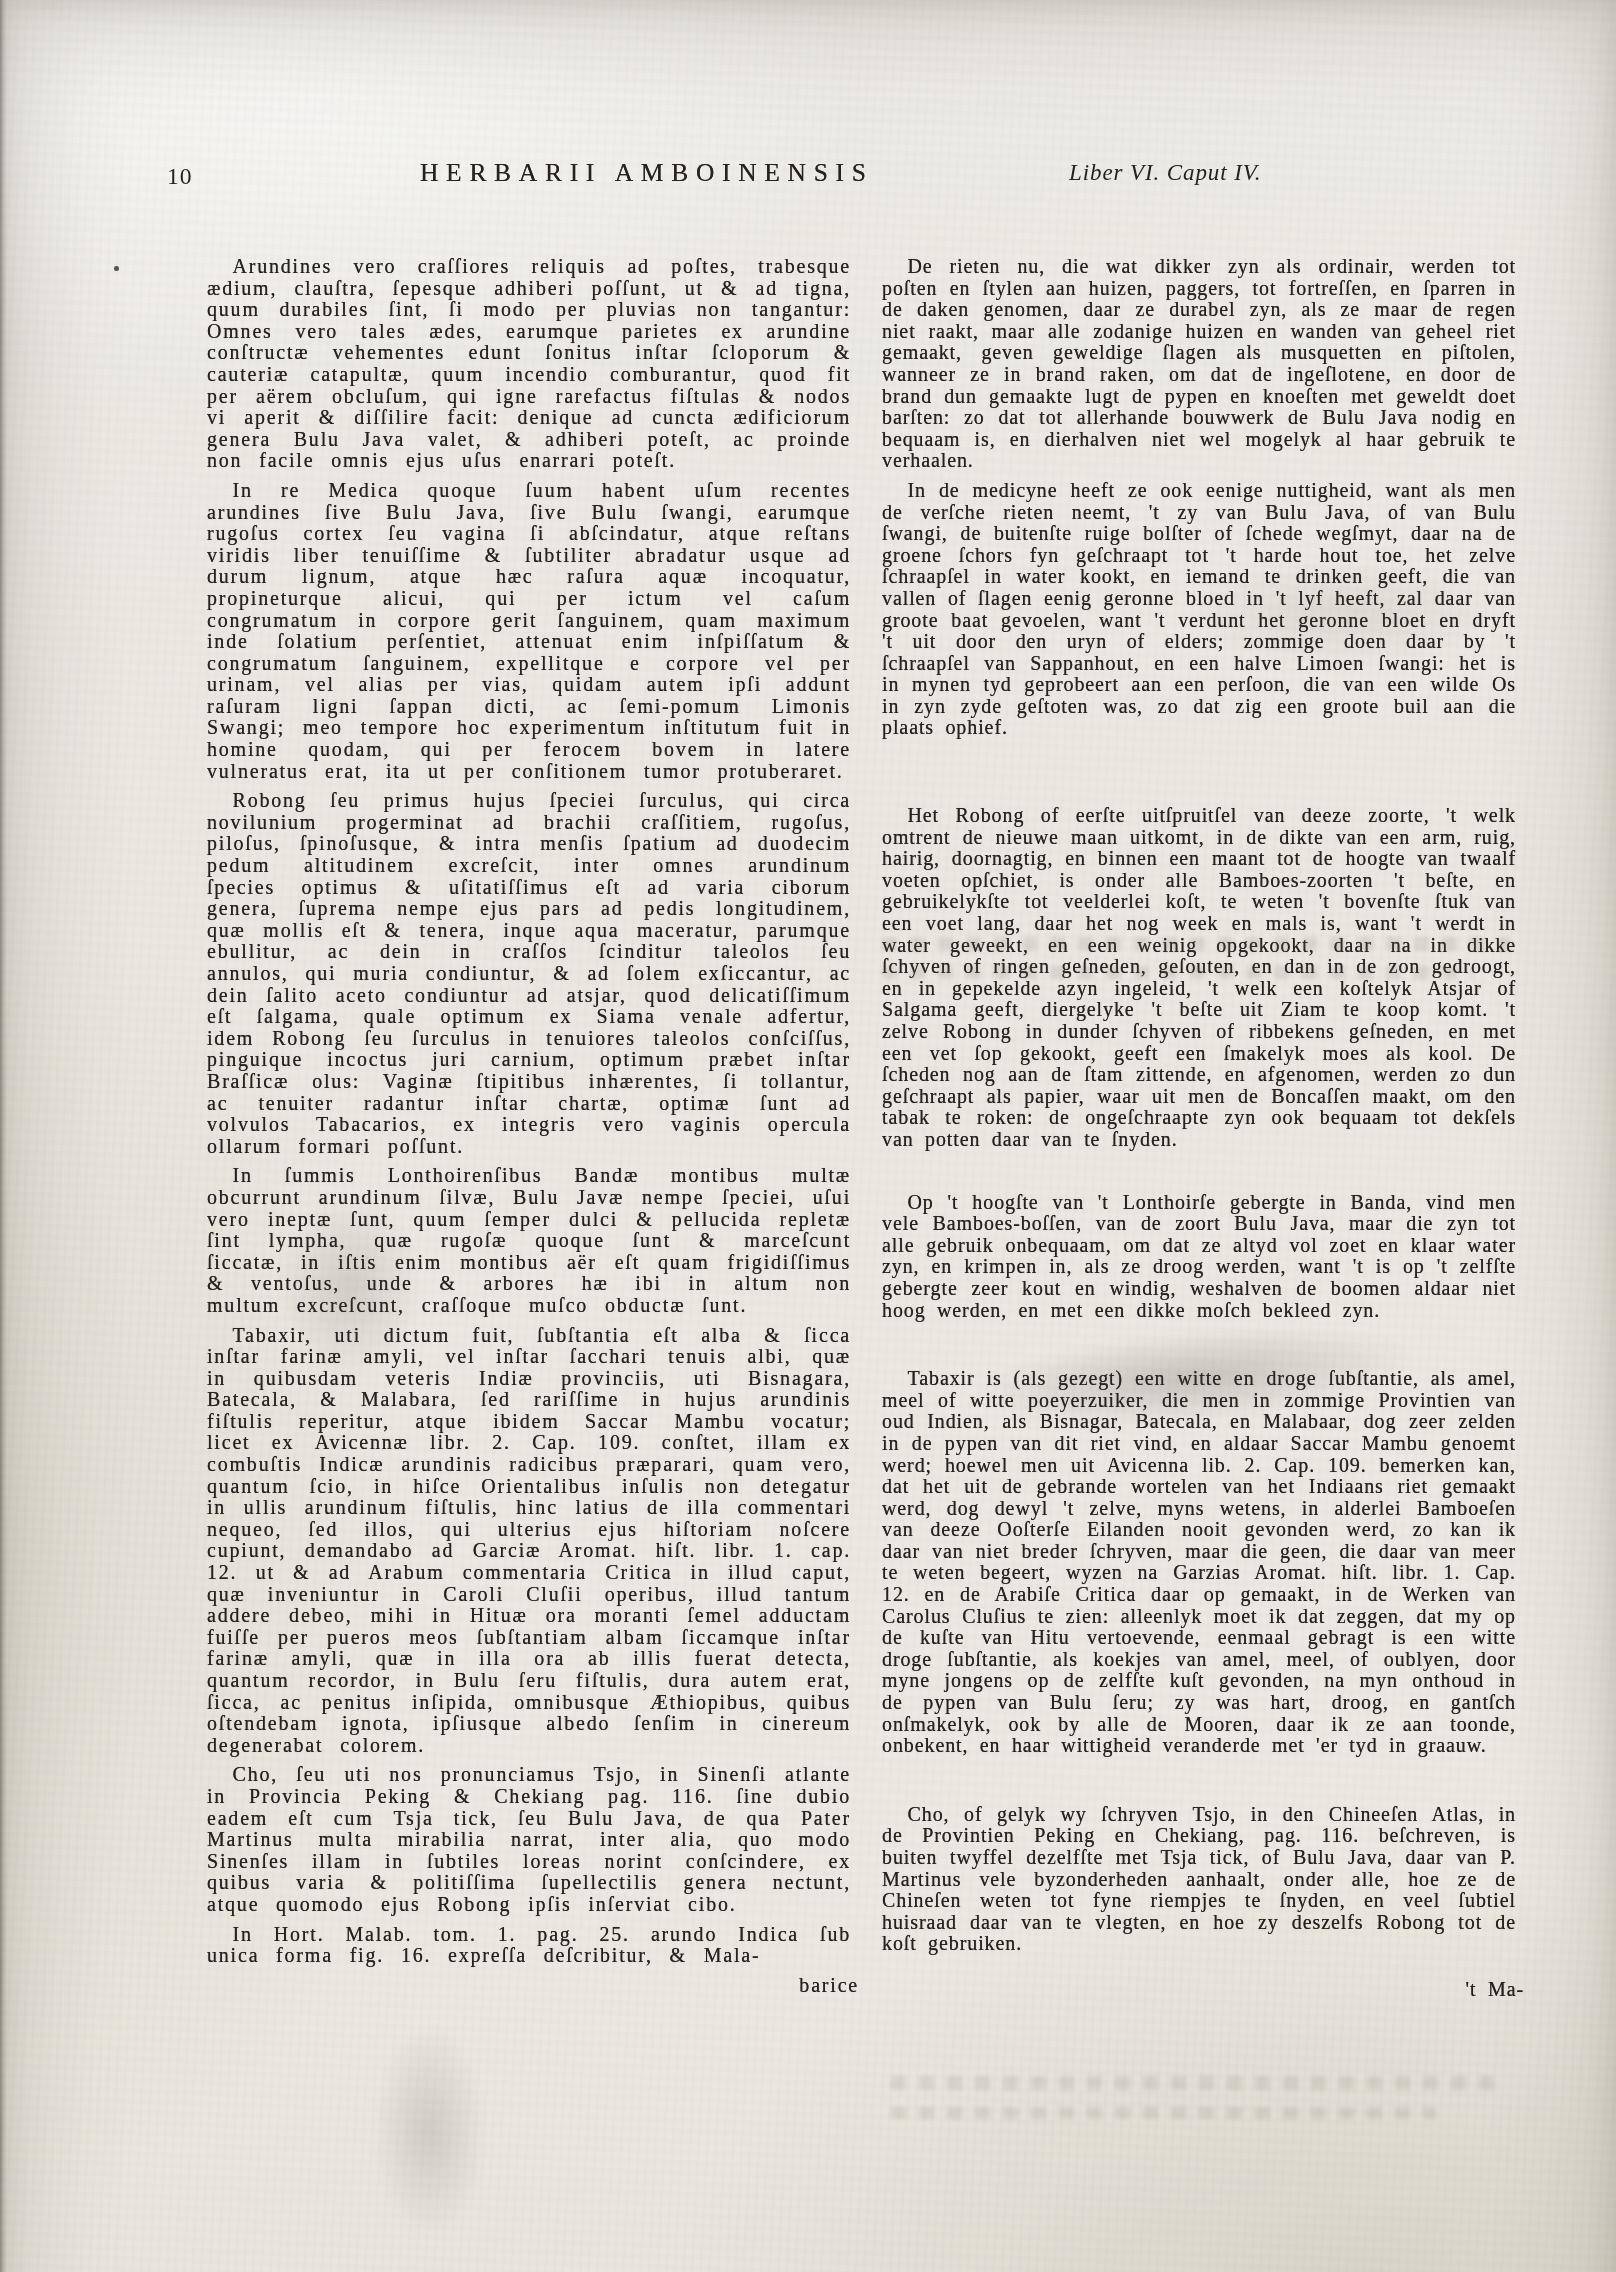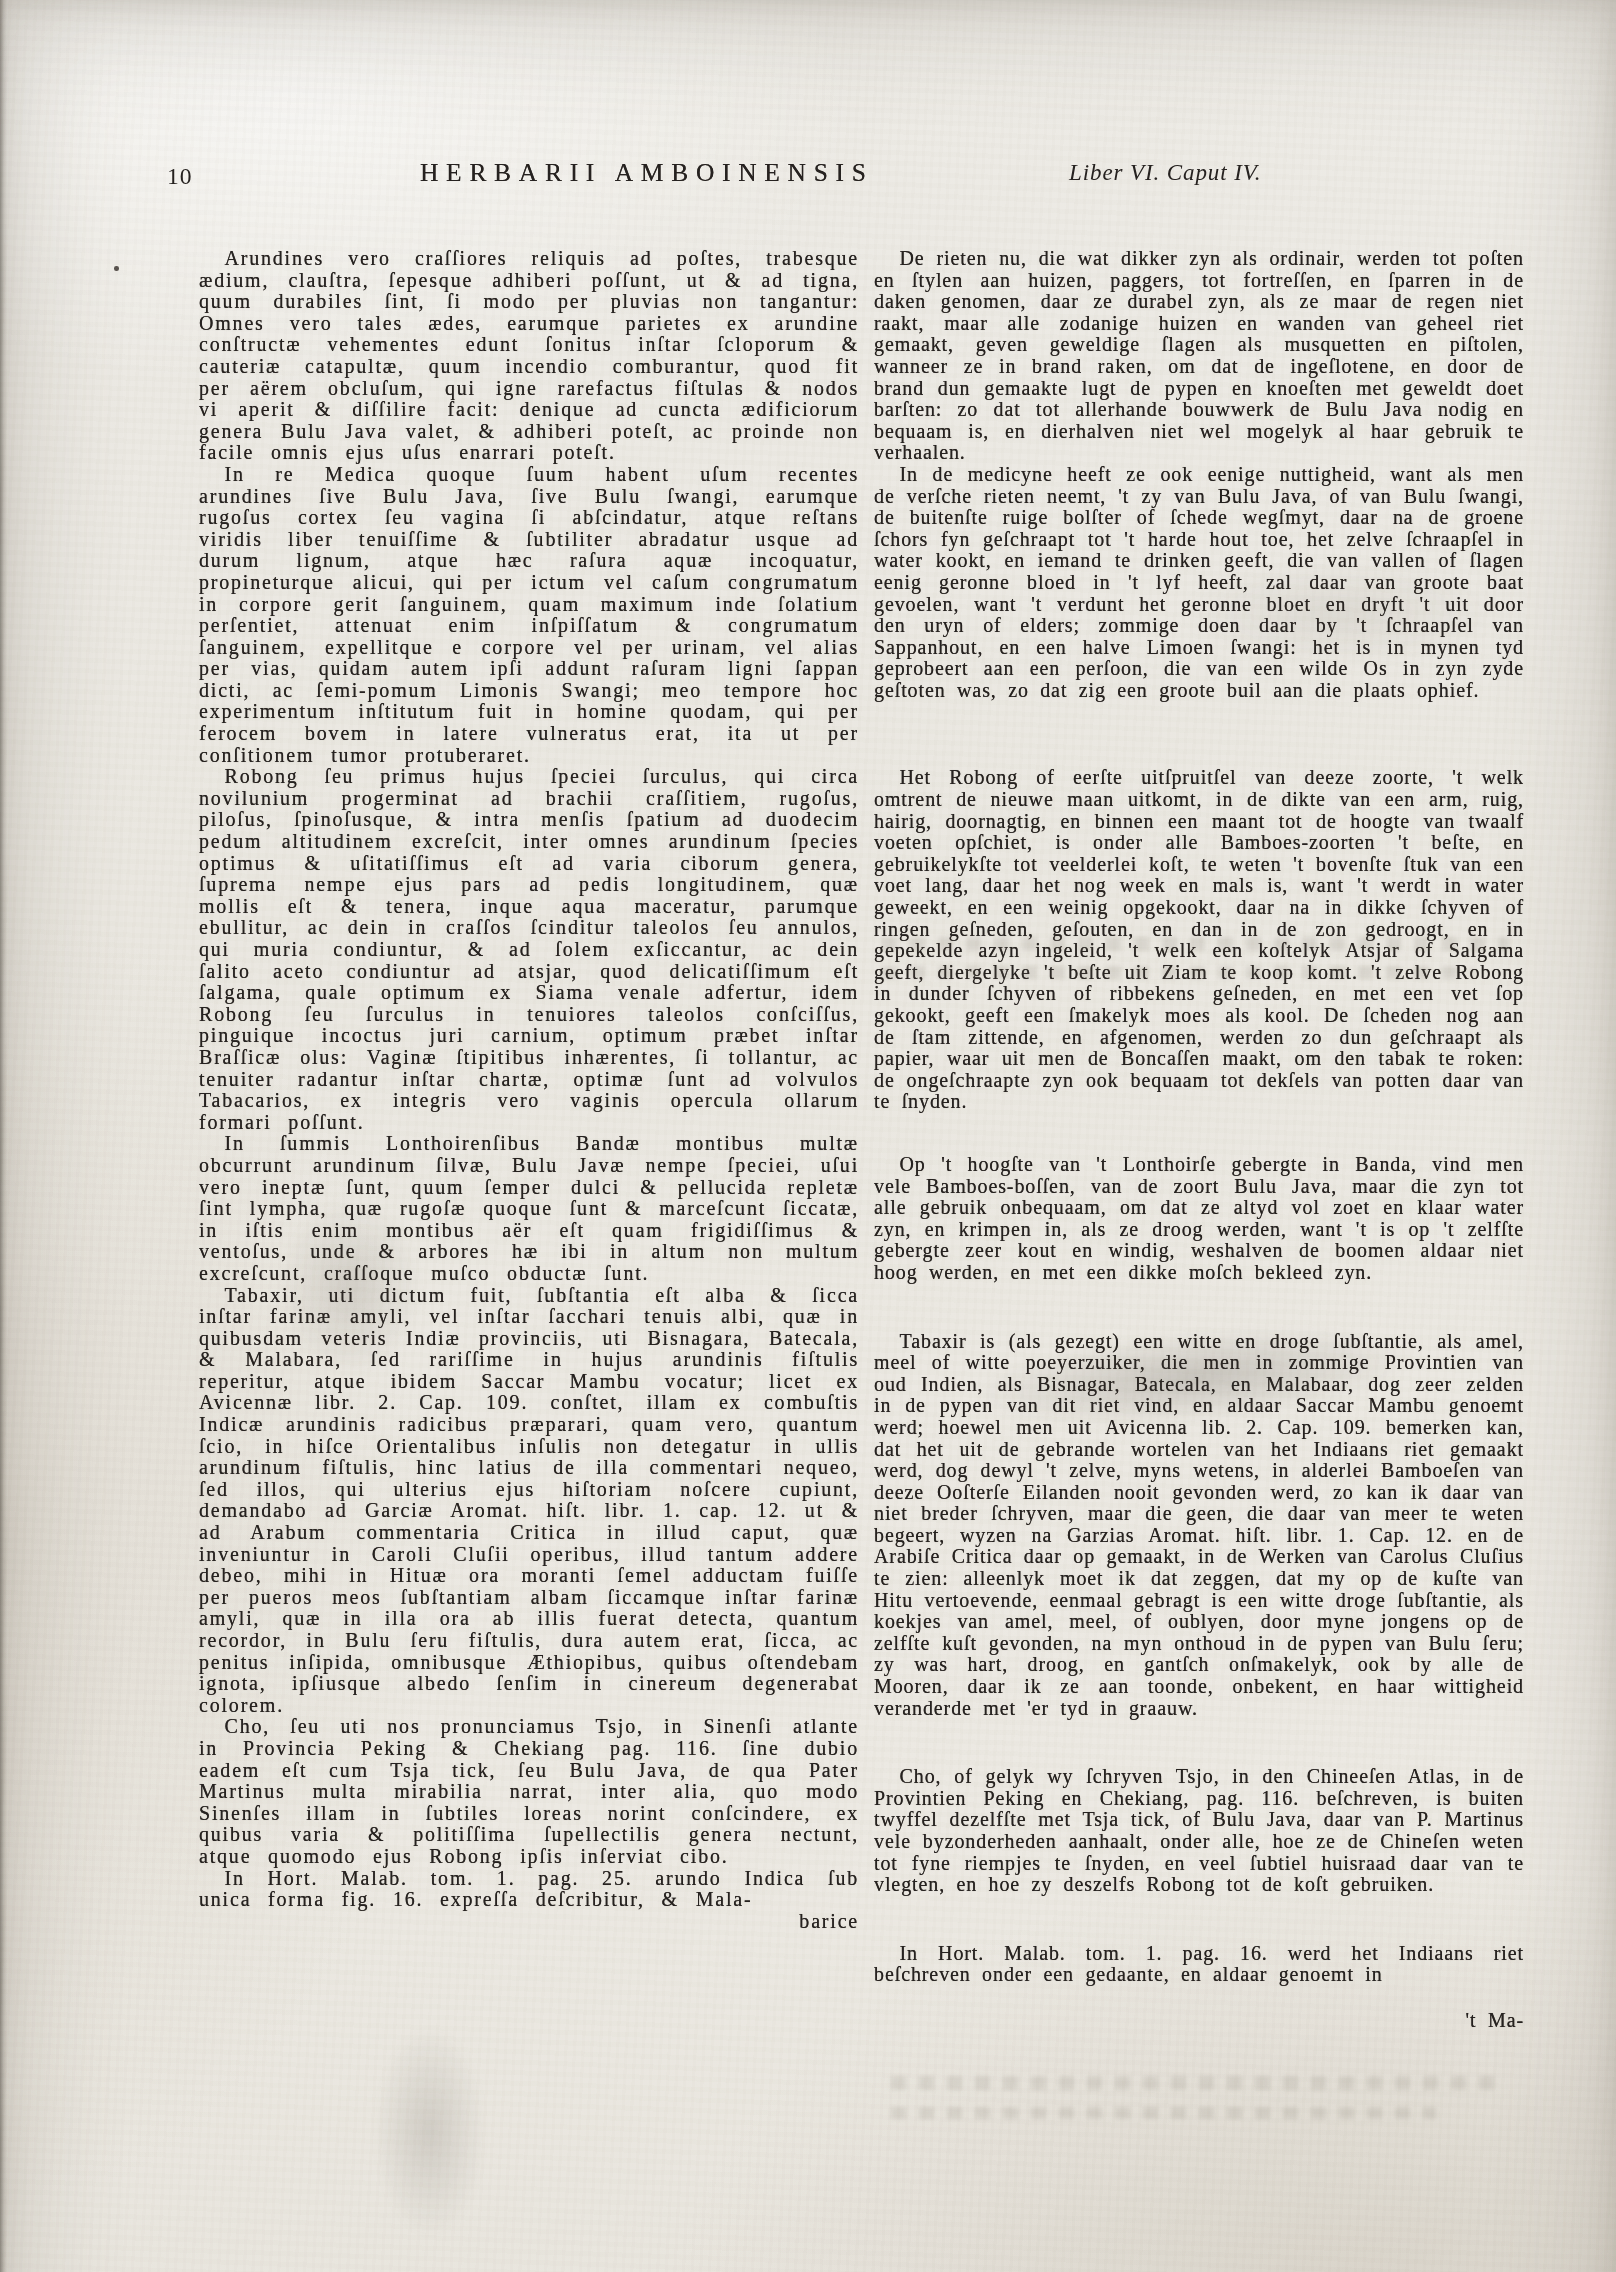--- a/index.html
+++ b/index.html
@@ -25,21 +25,21 @@
   header{position:absolute;left:0;top:0;width:100%;height:214px;}
   #pagenum{position:absolute;left:167px;top:163px;font-size:23.6px;letter-spacing:0.9px;}
   #booktitle{position:absolute;left:420px;top:158px;font-size:25.5px;letter-spacing:7.7px;white-space:nowrap;
     text-shadow:0 0 0.5px rgba(38,30,25,0.8);}
   #section{position:absolute;left:1069px;top:160px;font-size:23px;font-style:italic;letter-spacing:0.9px;white-space:nowrap;}
 
   .col{position:absolute;top:248px;text-align:justify;
     text-shadow:0 0 0.5px rgba(40,33,28,0.75), 0 0 1.4px rgba(40,33,28,0.12);}
   #col-left{left:199px;width:660px;font-size:20px;line-height:21.6px;letter-spacing:1.8px;word-spacing:10px;}
   #col-right{left:874px;width:650px;font-size:20px;line-height:21.6px;letter-spacing:0.9px;word-spacing:5.5px;}
-  .col p{margin:0;text-indent:25.5px;}
+  .col p{margin:8px;text-indent:25.5px;}
   .sp-lg{margin-top:66px !important;}
   .sp-md{margin-top:47px !important;}
   .sp-sm{margin-top:41px !important;}
   .catchword{text-align:right;text-indent:0;}
   .catchword.drop{margin-top:24px;}
 
   .smudge{position:absolute;pointer-events:none;filter:blur(3.6px);}
   .smudge-1{left:255px;top:1168px;width:191px;height:236px;
     background:radial-gradient(closest-side,rgba(85,78,68,0.16),rgba(85,78,68,0) 75%);}
   .smudge-2{left:909px;top:1318px;width:568px;height:118px;transform:rotate(-5deg);
@@ -80,21 +80,20 @@
   <div class="catchword">barice</div>
 </div>
 
 <div id="col-right" class="col">
   <p>De rieten nu, die wat dikker zyn als ordinair, werden tot poſten en ſtylen aan huizen, paggers, tot fortreſſen, en ſparren in de daken genomen, daar ze durabel zyn, als ze maar de regen niet raakt, maar alle zodanige huizen en wanden van geheel riet gemaakt, geven geweldige ſlagen als musquetten en piſtolen, wanneer ze in brand raken, om dat de ingeſlotene, en door de brand dun gemaakte lugt de pypen en knoeſten met geweldt doet barſten: zo dat tot allerhande bouwwerk de Bulu Java nodig en bequaam is, en dierhalven niet wel mogelyk al haar gebruik te verhaalen.</p>
   <p>In de medicyne heeft ze ook eenige nuttigheid, want als men de verſche rieten neemt, 't zy van Bulu Java, of van Bulu ſwangi, de buitenſte ruige bolſter of ſchede wegſmyt, daar na de groene ſchors fyn geſchraapt tot 't harde hout toe, het zelve ſchraapſel in water kookt, en iemand te drinken geeft, die van vallen of ſlagen eenig geronne bloed in 't lyf heeft, zal daar van groote baat gevoelen, want 't verdunt het geronne bloet en dryft 't uit door den uryn of elders; zommige doen daar by 't ſchraapſel van Sappanhout, en een halve Limoen ſwangi: het is in mynen tyd geprobeert aan een perſoon, die van een wilde Os in zyn zyde geſtoten was, zo dat zig een groote buil aan die plaats ophief.</p>
   <p class="sp-lg">Het Robong of eerſte uitſpruitſel van deeze zoorte, 't welk omtrent de nieuwe maan uitkomt, in de dikte van een arm, ruig, hairig, doornagtig, en binnen een maant tot de hoogte van twaalf voeten opſchiet, is onder alle Bamboes-zoorten 't beſte, en gebruikelykſte tot veelderlei koſt, te weten 't bovenſte ſtuk van een voet lang, daar het nog week en mals is, want 't werdt in water geweekt, en een weinig opgekookt, daar na in dikke ſchyven of ringen geſneden, geſouten, en dan in de zon gedroogt, en in gepekelde azyn ingeleid, 't welk een koſtelyk Atsjar of Salgama geeft, diergelyke 't beſte uit Ziam te koop komt. 't zelve Robong in dunder ſchyven of ribbekens geſneden, en met een vet ſop gekookt, geeft een ſmakelyk moes als kool. De ſcheden nog aan de ſtam zittende, en afgenomen, werden zo dun geſchraapt als papier, waar uit men de Boncaſſen maakt, om den tabak te roken: de ongeſchraapte zyn ook bequaam tot dekſels van potten daar van te ſnyden.</p>
   <p class="sp-sm">Op 't hoogſte van 't Lonthoirſe gebergte in Banda, vind men vele Bamboes-boſſen, van de zoort Bulu Java, maar die zyn tot alle gebruik onbequaam, om dat ze altyd vol zoet en klaar water zyn, en krimpen in, als ze droog werden, want 't is op 't zelfſte gebergte zeer kout en windig, weshalven de boomen aldaar niet hoog werden, en met een dikke moſch bekleed zyn.</p>
   <p class="sp-md">Tabaxir is (als gezegt) een witte en droge ſubſtantie, als amel, meel of witte poeyerzuiker, die men in zommige Provintien van oud Indien, als Bisnagar, Batecala, en Malabaar, dog zeer zelden in de pypen van dit riet vind, en aldaar Saccar Mambu genoemt werd; hoewel men uit Avicenna lib. 2. Cap. 109. bemerken kan, dat het uit de gebrande wortelen van het Indiaans riet gemaakt werd, dog dewyl 't zelve, myns wetens, in alderlei Bamboeſen van deeze Ooſterſe Eilanden nooit gevonden werd, zo kan ik daar van niet breder ſchryven, maar die geen, die daar van meer te weten begeert, wyzen na Garzias Aromat. hiſt. libr. 1. Cap. 12. en de Arabiſe Critica daar op gemaakt, in de Werken van Carolus Cluſius te zien: alleenlyk moet ik dat zeggen, dat my op de kuſte van Hitu vertoevende, eenmaal gebragt is een witte droge ſubſtantie, als koekjes van amel, meel, of oublyen, door myne jongens op de zelfſte kuſt gevonden, na myn onthoud in de pypen van Bulu ſeru; zy was hart, droog, en gantſch onſmakelyk, ook by alle de Mooren, daar ik ze aan toonde, onbekent, en haar wittigheid veranderde met 'er tyd in graauw.</p>
   <p class="sp-md">Cho, of gelyk wy ſchryven Tsjo, in den Chineeſen Atlas, in de Provintien Peking en Chekiang, pag. 116. beſchreven, is buiten twyffel dezelfſte met Tsja tick, of Bulu Java, daar van P. Martinus vele byzonderheden aanhaalt, onder alle, hoe ze de Chineſen weten tot fyne riempjes te ſnyden, en veel ſubtiel huisraad daar van te vlegten, en hoe zy deszelfs Robong tot de koſt gebruiken.</p>
-  <p class="sp-md">In Hort. Malab. tom. 1. pag. 16. werd het Indiaans riet beſchreven onder een gedaante, en aldaar genoemt in</p>
   <div class="catchword drop">'t Ma-</div>
 </div>
 
 <div class="smudge smudge-1"></div>
 <div class="smudge smudge-2"></div>
 <div class="smudge smudge-3"></div>
 <div class="smudge smudge-4"></div>
 <div class="ghost ghost-1"></div>
 <div class="ghost ghost-2"></div>
 <div class="ghost ghost-3"></div>

